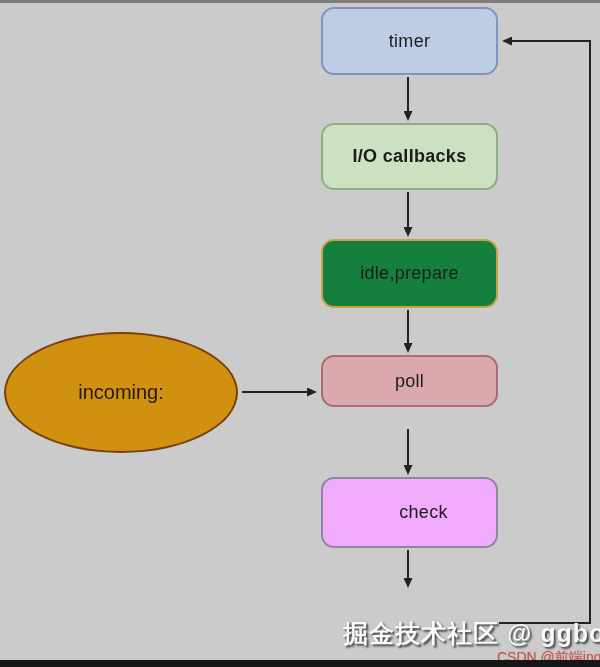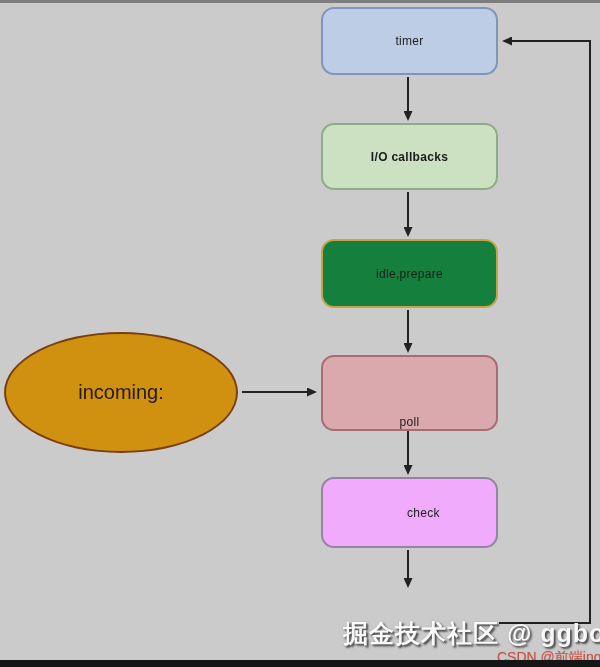--- a/index.html
+++ b/index.html
@@ -25,29 +25,29 @@
 
   .node {
     position: absolute;
     left: 321px;
     width: 177px;
     border: 2px solid #888;
     border-radius: 13px;
     display: flex;
     align-items: center;
     justify-content: center;
-    font-size: 12px;
+    font-size: 18px;
     color: #1c1c1c;
     letter-spacing: 0.3px;
     z-index: 2;
   }
   .node-timer  { top: 7px;   height: 68px; }
   .node-io     { top: 123px; height: 67px; font-weight: bold; }
   .node-idle   { top: 239px; height: 69px; }
-  .node-poll   { top: 355px; height: 76px; align-items: flex-end; }
+  .node-poll   { top: 355px; height: 52px; }
   .node-check  { top: 477px; height: 71px; }
   .node-close  { top: 590px; height: 70px; font-size: 21px; }
   .node-close .node-label { color: rgba(232, 238, 226, 0.88); }
 
   .node-incoming {
     position: absolute;
     left: 4px; top: 332px;
     width: 234px; height: 121px;
     border: 2px solid #888;
     border-radius: 50%;

